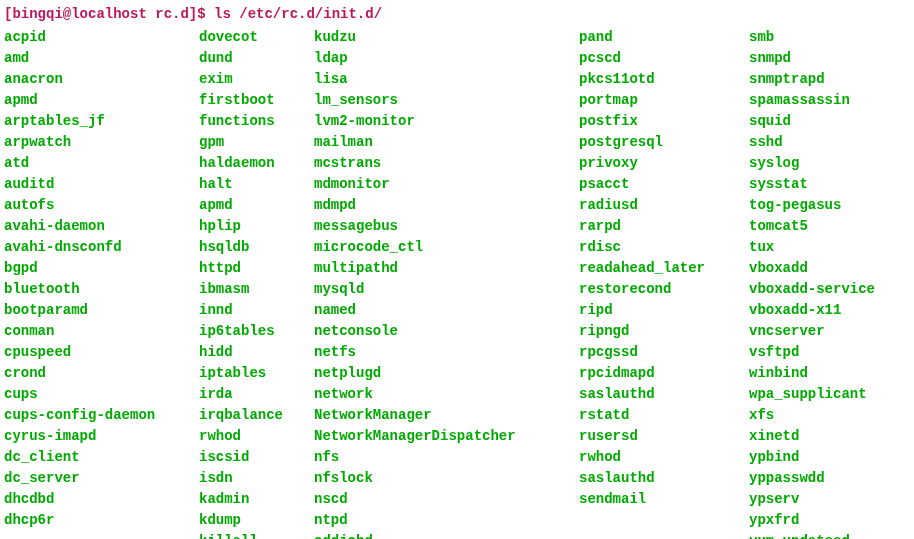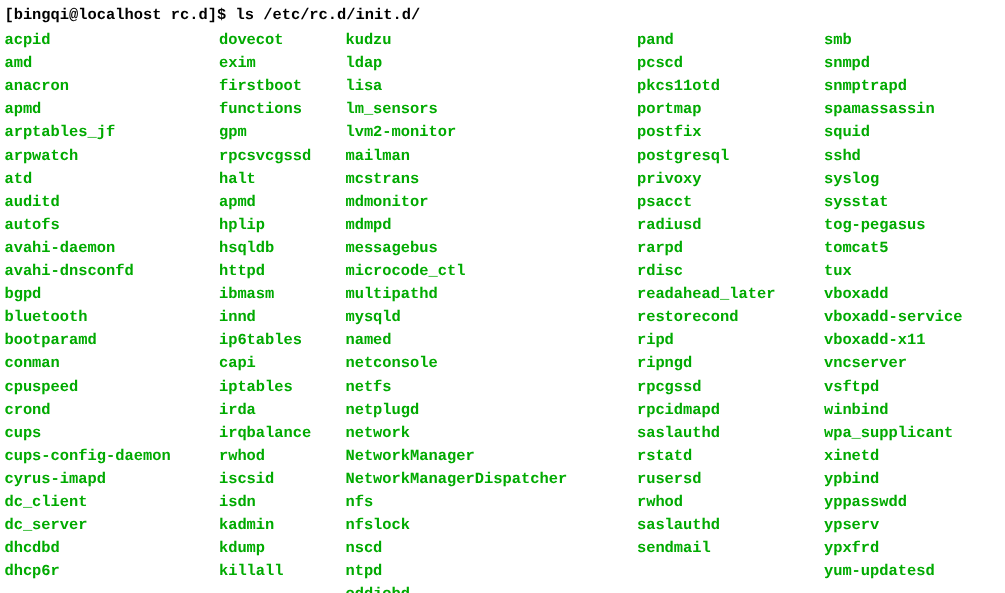--- a/index.html
+++ b/index.html
@@ -14,21 +14,21 @@
       color: #000000;
       padding: 4px;
       white-space: nowrap;
       line-height: 1.5;
       font-weight: bold;
     }
     .prompt-line {
       margin-bottom: 2px;
     }
     .prompt-text {
-      color: #000000;
+      color: #be185d;
     }
     .listing {
       display: flex;
       gap: 0;
     }
     .col {
       display: flex;
       flex-direction: column;
     }
     .col-0 { width: 195px; }
@@ -70,34 +70,35 @@
     <span class="entry">cups-config-daemon</span>
     <span class="entry">cyrus-imapd</span>
     <span class="entry">dc_client</span>
     <span class="entry">dc_server</span>
     <span class="entry">dhcdbd</span>
     <span class="entry">dhcp6r</span>
 
   </div>
   <div class="col col-1">
     <span class="entry">dovecot</span>
+    <span class="entry">dund</span>
     <span class="entry">exim</span>
     <span class="entry">firstboot</span>
     <span class="entry">functions</span>
     <span class="entry">gpm</span>
-    <span class="entry">rpcsvcgssd</span>
+    <span class="entry">haldaemon</span>
     <span class="entry">halt</span>
     <span class="entry">apmd</span>
     <span class="entry">hplip</span>
     <span class="entry">hsqldb</span>
     <span class="entry">httpd</span>
     <span class="entry">ibmasm</span>
     <span class="entry">innd</span>
     <span class="entry">ip6tables</span>
-    <span class="entry">capi</span>
+    <span class="entry">hidd</span>
     <span class="entry">iptables</span>
     <span class="entry">irda</span>
     <span class="entry">irqbalance</span>
     <span class="entry">rwhod</span>
     <span class="entry">iscsid</span>
     <span class="entry">isdn</span>
     <span class="entry">kadmin</span>
     <span class="entry">kdump</span>
     <span class="entry">killall</span>
 
@@ -168,20 +169,21 @@
     <span class="entry">tog-pegasus</span>
     <span class="entry">tomcat5</span>
     <span class="entry">tux</span>
     <span class="entry">vboxadd</span>
     <span class="entry">vboxadd-service</span>
     <span class="entry">vboxadd-x11</span>
     <span class="entry">vncserver</span>
     <span class="entry">vsftpd</span>
     <span class="entry">winbind</span>
     <span class="entry">wpa_supplicant</span>
+    <span class="entry">xfs</span>
     <span class="entry">xinetd</span>
     <span class="entry">ypbind</span>
     <span class="entry">yppasswdd</span>
     <span class="entry">ypserv</span>
     <span class="entry">ypxfrd</span>
     <span class="entry">yum-updatesd</span>
 
   </div>
 </div>
 

